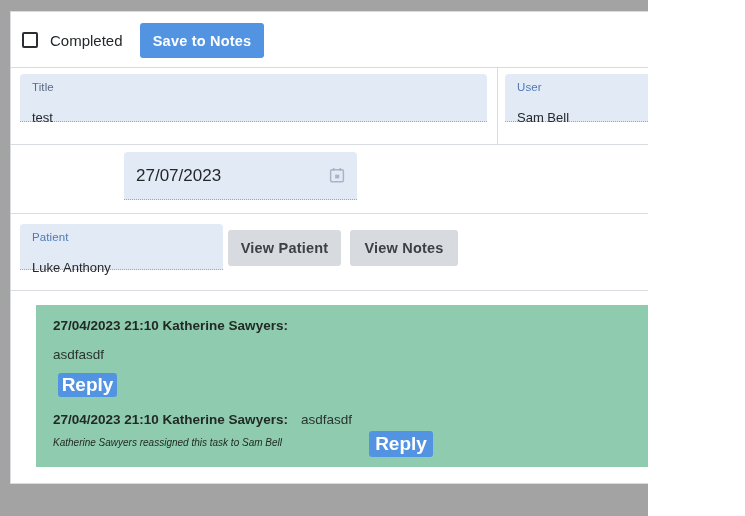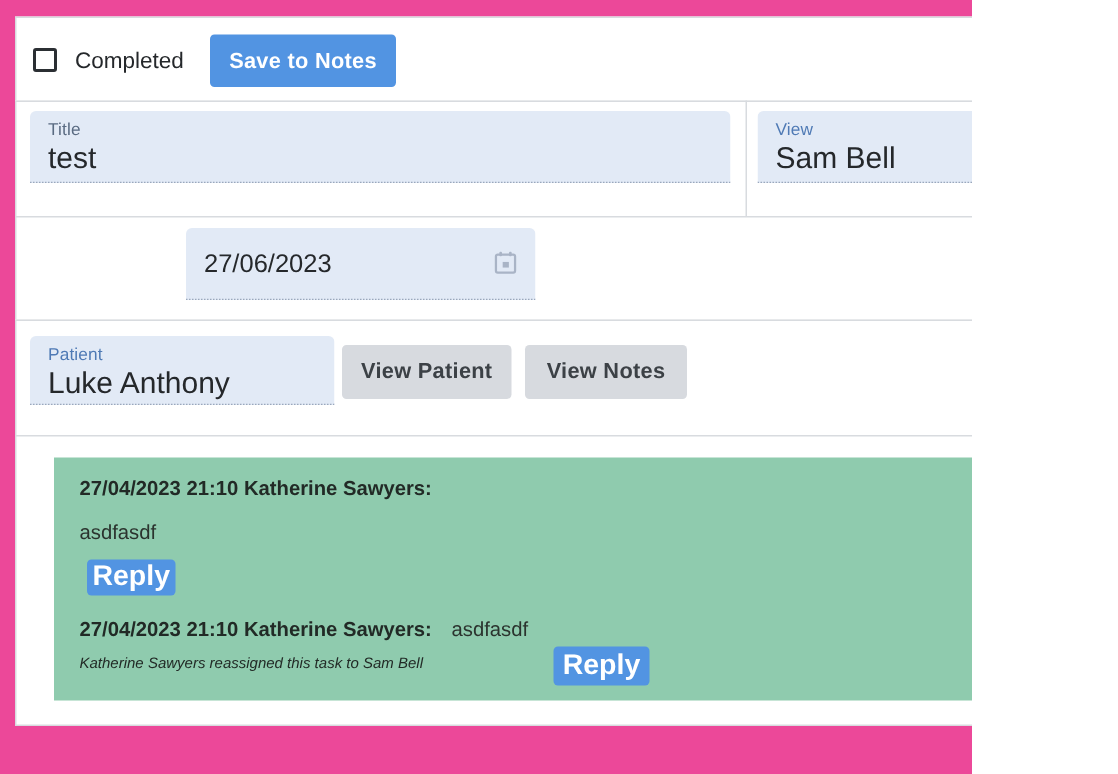--- a/index.html
+++ b/index.html
@@ -5,21 +5,21 @@
   html, body {
     margin: 0;
     padding: 0;
     background: #ffffff;
     font-family: "Liberation Sans", sans-serif;
   }
   #screen {
     position: relative;
     width: 648px;
     height: 516px;
-    background: #ec4899;
+    background: #a3a3a3;
     overflow: hidden;
   }
 
   
   .card {
     position: absolute;
     background: #ffffff;
     border: 1px solid #d8dbdf;
     box-sizing: border-box;
   }
@@ -45,22 +45,22 @@
     font-size: 11.5px;
     line-height: 13px;
     letter-spacing: .1px;
     color: #5a6b82;
     white-space: nowrap;
   }
   .field-label.blueish { color: #4f7ab5; }
   .field-value {
     position: absolute;
     left: 12px;
-    top: 22px;
-    font-size: 20px;
+    top: 34px;
+    font-size: 13px;
     line-height: 20px;
     color: #25282b;
     white-space: nowrap;
   }
 
   
   .caret {
     position: absolute;
     width: 0; height: 0;
     border-left: 6px solid transparent;
@@ -175,30 +175,30 @@
 
   <div class="card" style="left:10px; top:67px; width:726px; height:78px;"></div>
   <div class="vdivider" style="left:497px; top:67px; height:78px;"></div>
 
   <div class="field" style="left:20px; top:74px; width:467px; height:48px;text-align:right;">
     <span class="field-label">Title</span>
     <span class="field-value">test</span>
   </div>
 
   <div class="field" style="left:505px; top:74px; width:221px; height:48px;">
-    <span class="field-label blueish">View</span>
+    <span class="field-label blueish">User</span>
     <span class="field-value">Sam Bell</span>
     <span class="caret" style="right:12px; top:21px;"></span>
   </div>
 
   <div class="card" style="left:10px; top:144px; width:726px; height:70px;"></div>
 
 
   <div class="field" style="left:124px; top:152px; width:233px; height:48px;">
-    <span class="field-value" style="top:14px; font-size:17px;">27/06/2023</span>
+    <span class="field-value" style="top:14px; font-size:17px;">27/07/2023</span>
     <span class="cal-icon" style="right:11px; top:14px;">
       <svg width="18" height="18" viewBox="0 0 24 24" aria-hidden="true">
         <rect x="3.5" y="5" width="17" height="16" rx="1.6" fill="none" stroke="#a9b4c6" stroke-width="2"></rect>
         <rect x="6.5" y="2.5" width="2.4" height="4" rx="1" fill="#a9b4c6"></rect>
         <rect x="15.1" y="2.5" width="2.4" height="4" rx="1" fill="#a9b4c6"></rect>
         <rect x="9.5" y="11.5" width="5.5" height="5" fill="#a9b4c6"></rect>
       </svg>
     </span>
   </div>
 

